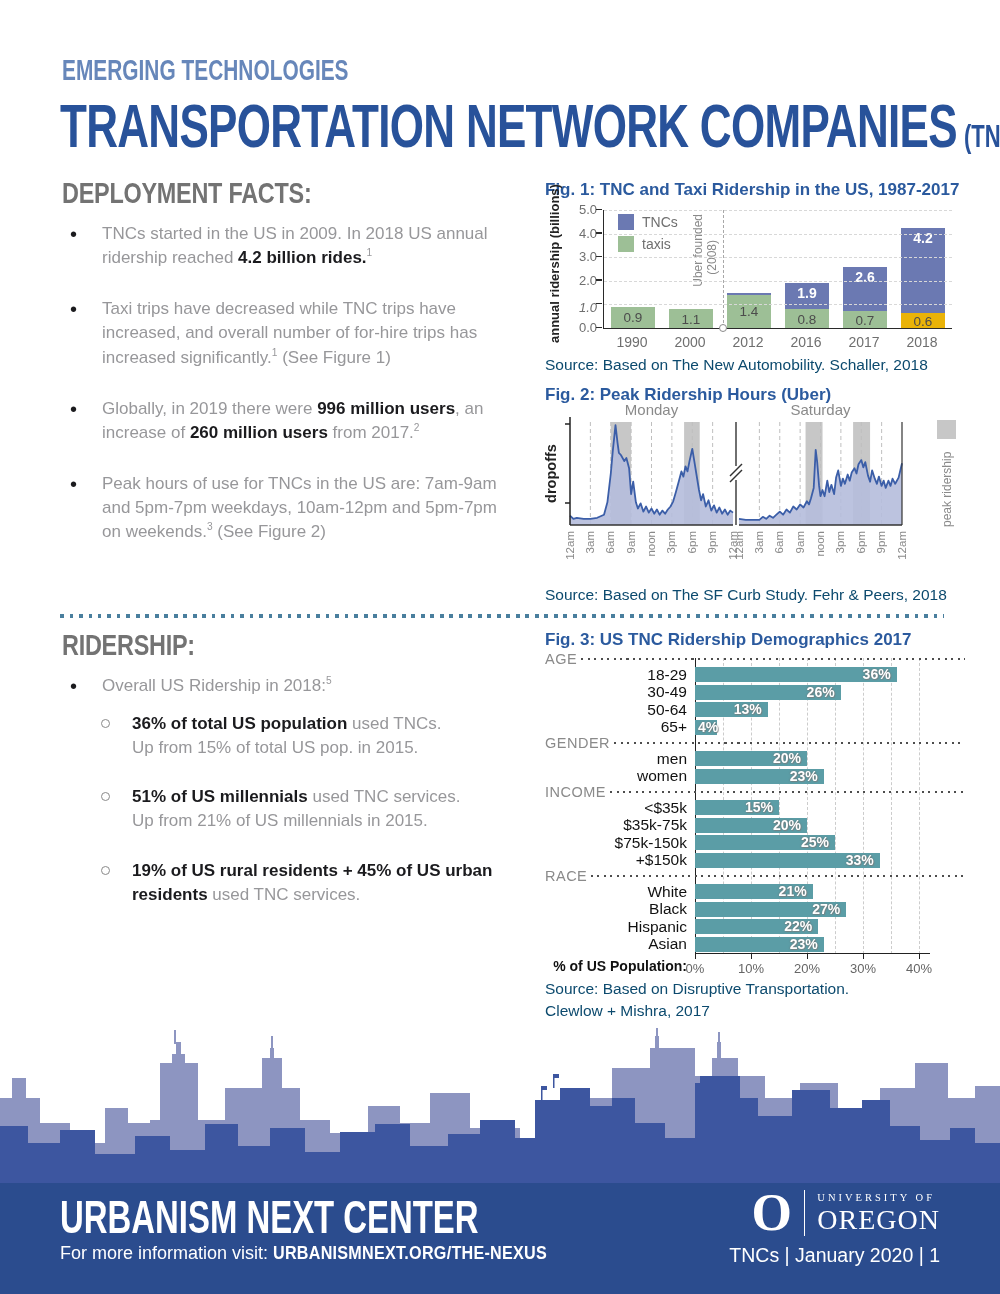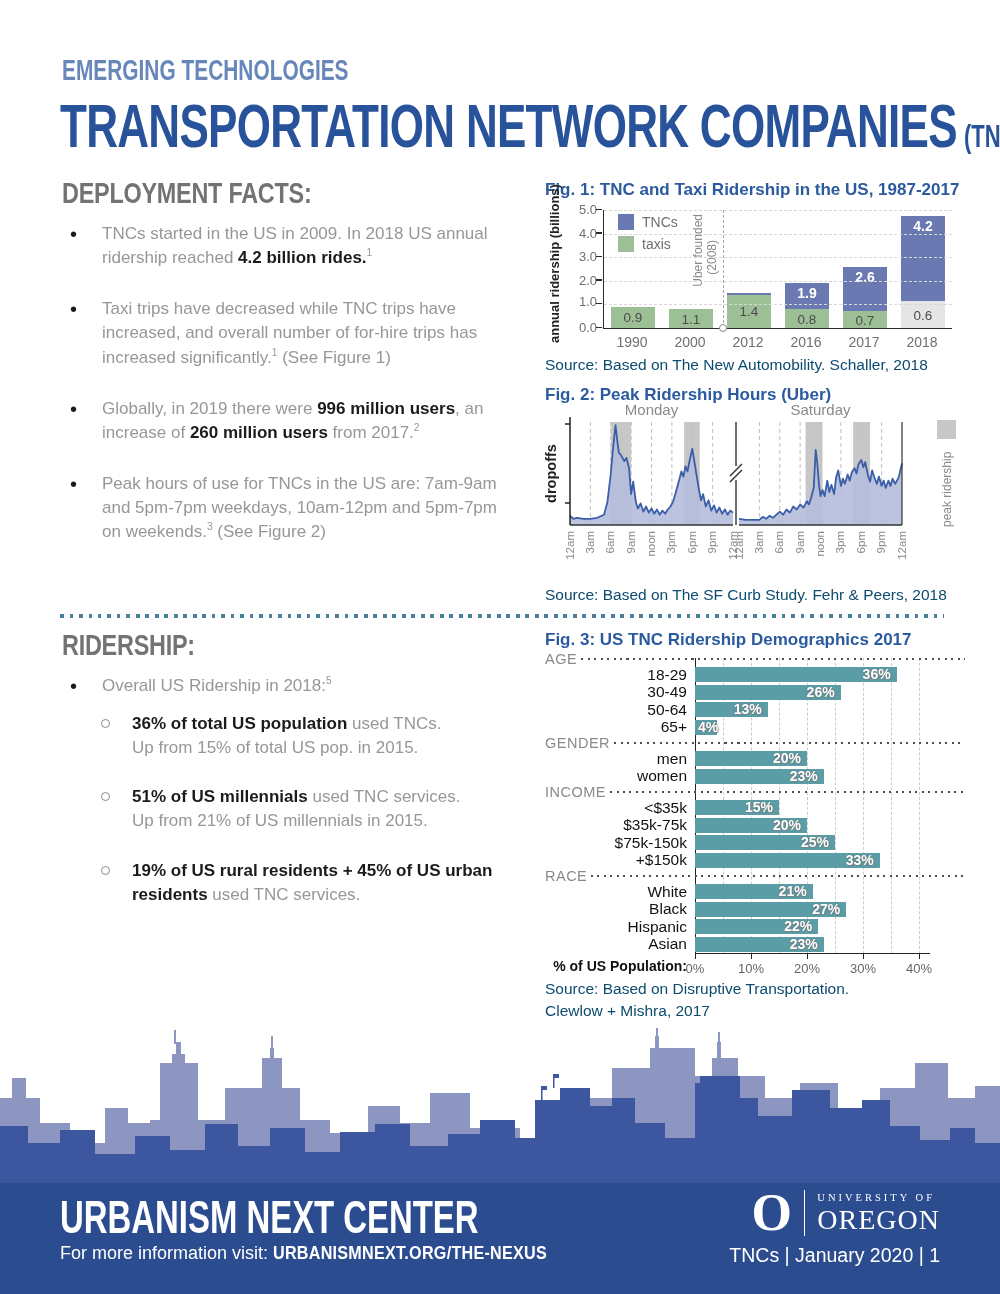--- a/index.html
+++ b/index.html
@@ -158,21 +158,21 @@
               <div class="f1green" style="height: 16.52px; background: rgb(157, 191, 150);">
                 <span class="f1greenlab">0.7</span>
               </div>
             </div>
           </div>
           <div class="f1col">
             <div class="f1stack">
               <div class="f1blue" style="height: 84.96px; background: rgb(107, 121, 178);">
                 <span class="f1bluelab">4.2</span>
               </div>
-              <div class="f1green" style="height: 27px; background: #e5e5e5;">
+              <div class="f1green" style="height: 15px; background: #eab308;">
                 <span class="f1greenlab">0.6</span>
               </div>
             </div>
           </div>
         </div>
       <div class="f1annline"></div>
       <div class="f1anncirc"></div>
       <div class="f1anntext vtext" style="left:87px;top:4px;">Uber founded</div>
       <div class="f1anntext vtext" style="left:101px;top:30px;">(2008)</div>
       <div id="f1legend">
@@ -194,21 +194,21 @@
     <div id="f1xlabs">
         <div class="f1xlab" style="left: 0px;">1990</div>
         <div class="f1xlab" style="left: 58px;">2000</div>
         <div class="f1xlab" style="left: 116px;">2012</div>
         <div class="f1xlab" style="left: 174px;">2016</div>
         <div class="f1xlab" style="left: 232px;">2017</div>
         <div class="f1xlab" style="left: 290px;">2018</div>
       </div>
   <div class="f1ytick" style="bottom: 37px;">0.0</div>
       <div class="f1ytickmark" style="bottom: 44px;"></div>
-      <div class="f1ytick" style="bottom: 63px;">1.0</div>
+      <div class="f1ytick" style="bottom: 57px; font-style: italic;">1.0</div>
       <div class="f1ytickmark" style="bottom: 67.6px;"></div>
       <div class="f1ytick" style="bottom: 84.2px;">2.0</div>
       <div class="f1ytickmark" style="bottom: 91.2px;"></div>
       <div class="f1ytick" style="bottom: 107.8px;">3.0</div>
       <div class="f1ytickmark" style="bottom: 114.8px;"></div>
       <div class="f1ytick" style="bottom: 131.4px;">4.0</div>
       <div class="f1ytickmark" style="bottom: 138.4px;"></div>
       <div class="f1ytick" style="bottom: 155px;">5.0</div>
       <div class="f1ytickmark" style="bottom: 162px;"></div>
     </div>

